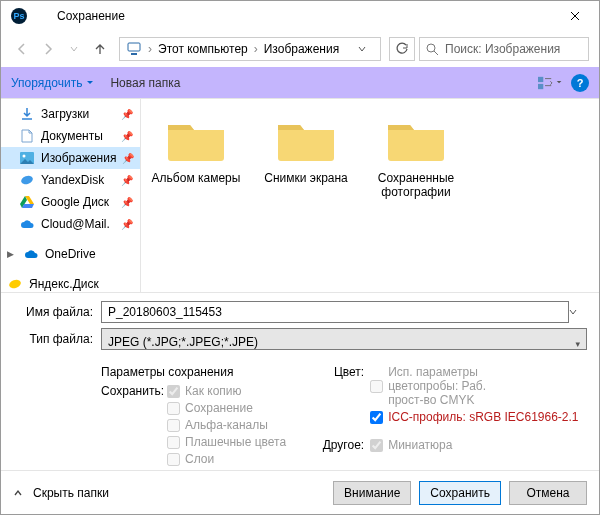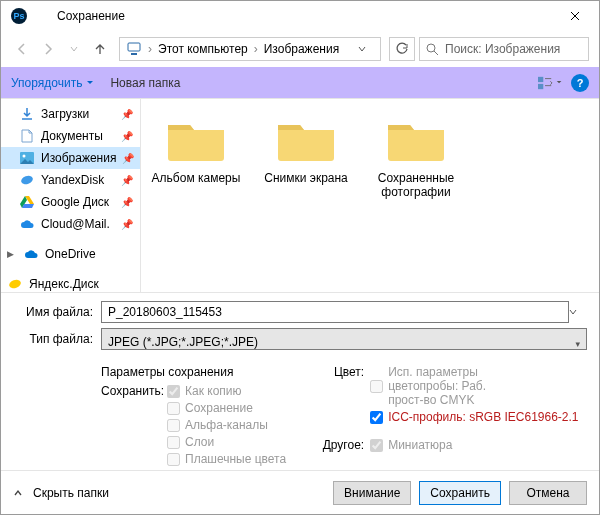--- a/index.html
+++ b/index.html
@@ -317,28 +317,28 @@
           <div class="leftlab"></div>
           <label class="dis">
             <input type="checkbox" disabled="" style="">
             <span>Альфа-каналы</span>
           </label>
         </div>
       <div class="rowlab">
           <div class="leftlab"></div>
           <label class="dis">
             <input type="checkbox" disabled="" style="">
+            <span>Плашечные цвета</span>
+          </label>
+        </div>
+      <div class="rowlab">
+          <div class="leftlab"></div>
+          <label class="dis">
+            <input type="checkbox" disabled="" style="">
             <span>Слои</span>
-          </label>
-        </div>
-      <div class="rowlab">
-          <div class="leftlab"></div>
-          <label class="dis">
-            <input type="checkbox" disabled="" style="">
-            <span>Плашечные цвета</span>
           </label>
         </div>
     </div>
     <div class="col">
       <div class="rowlab">
         <div class="leftlab">Цвет:</div>
         <label class="dis">
             <input type="checkbox" disabled="" style="">
           <span><span>Исп. параметры</span><br><span>цветопробы: Раб.</span><br><span>прост-во CMYK</span></span>
         </label>

